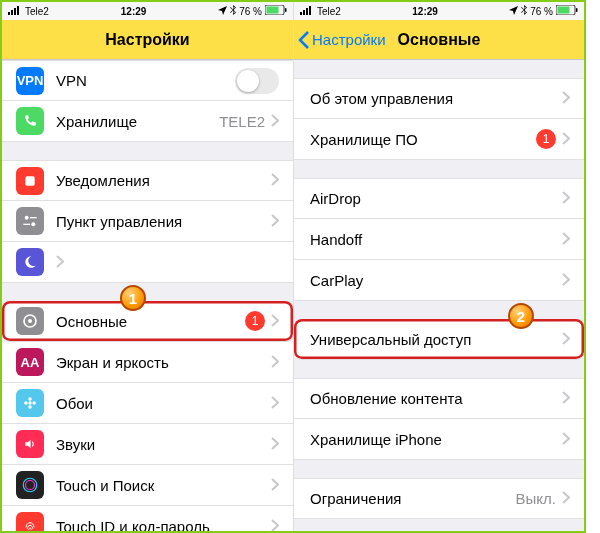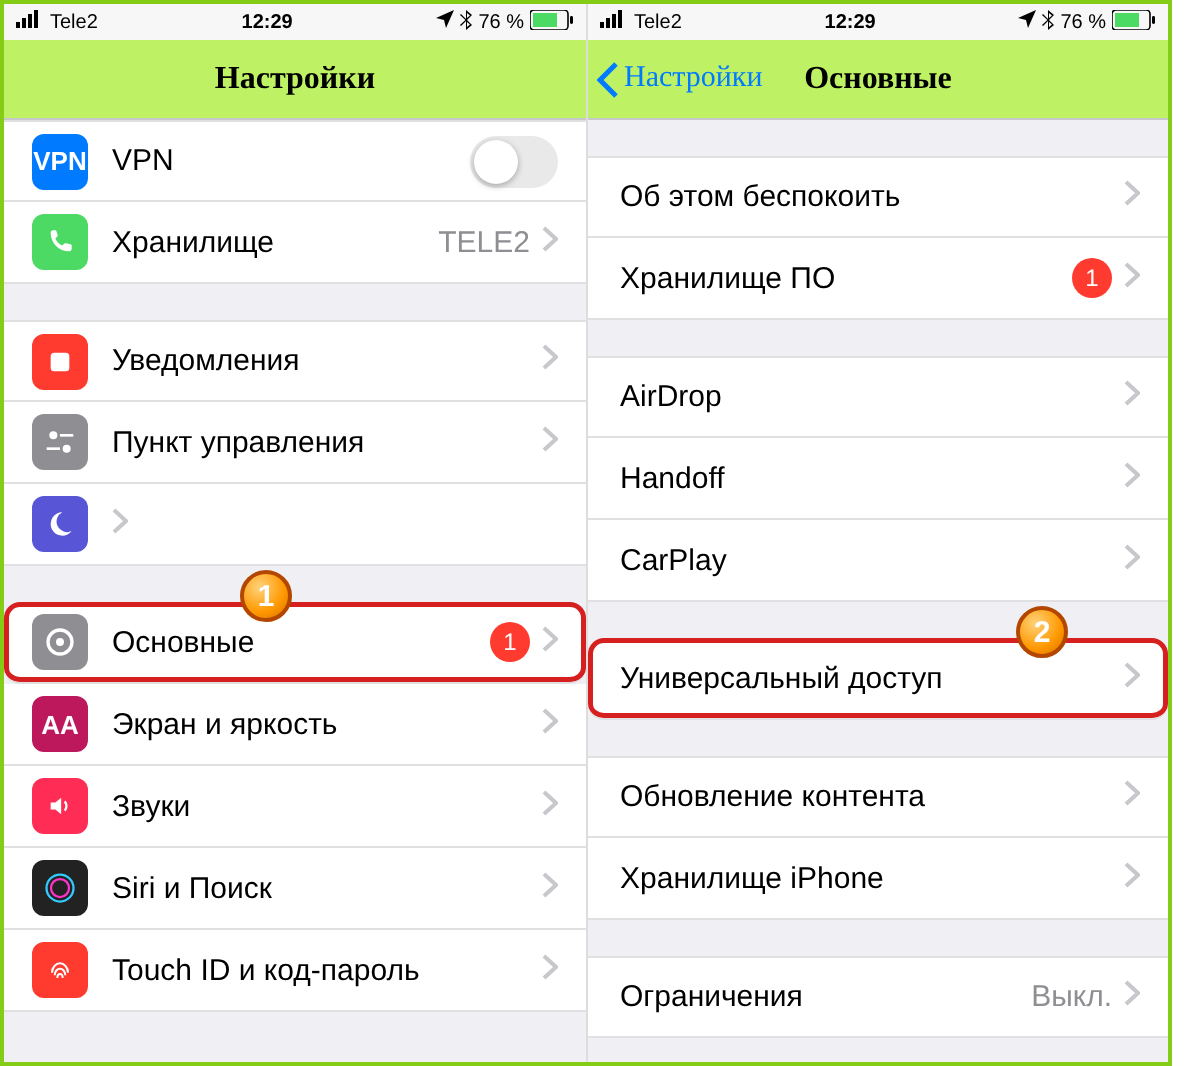--- a/index.html
+++ b/index.html
@@ -22,26 +22,25 @@
     padding: 0 6px;
     font-size: 10px;
     color: #000;
     font-weight: 500;
   }
   .sb-left, .sb-right { display: flex; align-items: center; gap: 3px; }
   .sb-center { font-weight: 600; }
 
   .navbar {
     height: 40px;
-    background: #bef264;
+    background: #fde047;
     border-bottom: 1px solid #c8c7cc;
     display: flex;
     align-items: center;
     position: relative;
-    font-family: Liberation Serif, serif;
   }
   .nav-title {
     position: absolute;
     left: 0; right: 0;
     text-align: center;
     font-weight: 600;
     font-size: 16px;
     color: #000;
   }
   .nav-back {
@@ -253,39 +252,54 @@
               </svg></span>
         </div>
         <div class="row">
           <div class="icon ic-display">AA</div>
           <div class="label">Экран и яркость</div>
           <span class="chevron"><svg width="8" height="13" viewBox="0 0 8 13">
                 <path d="M1 1 L7 6.5 L1 12" fill="none" stroke="#c7c7cc" stroke-width="2"></path>
               </svg></span>
         </div>
         <div class="row">
+          <div class="icon ic-wall">
+            <svg width="14" height="14" viewBox="0 0 24 24">
+                <circle cx="12" cy="12" r="3" fill="#fff"></circle>
+                <circle cx="12" cy="5" r="3" fill="#fff"></circle>
+                <circle cx="12" cy="19" r="3" fill="#fff"></circle>
+                <circle cx="5" cy="12" r="3" fill="#fff"></circle>
+                <circle cx="19" cy="12" r="3" fill="#fff"></circle>
+              </svg>
+          </div>
+          <div class="label">Обои</div>
+          <span class="chevron"><svg width="8" height="13" viewBox="0 0 8 13">
+                <path d="M1 1 L7 6.5 L1 12" fill="none" stroke="#c7c7cc" stroke-width="2"></path>
+              </svg></span>
+        </div>
+        <div class="row">
           <div class="icon ic-sound">
             <svg width="14" height="14" viewBox="0 0 24 24">
                 <path fill="#fff" d="M4 9v6h4l5 4V5L8 9H4z"></path>
                 <path d="M16 8c2 2 2 6 0 8" stroke="#fff" fill="none" stroke-width="2"></path>
               </svg>
           </div>
           <div class="label">Звуки</div>
           <span class="chevron"><svg width="8" height="13" viewBox="0 0 8 13">
                 <path d="M1 1 L7 6.5 L1 12" fill="none" stroke="#c7c7cc" stroke-width="2"></path>
               </svg></span>
         </div>
         <div class="row">
           <div class="icon ic-siri">
             <svg width="18" height="18" viewBox="0 0 24 24">
                 <circle cx="12" cy="12" r="9" fill="none" stroke="#3cf" stroke-width="1.5"></circle>
                 <circle cx="12" cy="12" r="6" fill="none" stroke="#f3c" stroke-width="1.5"></circle>
               </svg>
           </div>
-          <div class="label">Siri и Поиск</div>
+          <div class="label">Touch и Поиск</div>
           <span class="chevron"><svg width="8" height="13" viewBox="0 0 8 13">
                 <path d="M1 1 L7 6.5 L1 12" fill="none" stroke="#c7c7cc" stroke-width="2"></path>
               </svg></span>
         </div>
         <div class="row">
           <div class="icon ic-touch">
             <svg width="16" height="16" viewBox="0 0 24 24">
                 <path d="M6 14c0-4 3-7 6-7s6 3 6 7M8 16c0-3 2-5 4-5s4 2 4 5M10 18c0-2 1-3 2-3s2 1 2 3" fill="none" stroke="#fff" stroke-width="1.5"></path>
               </svg>
           </div>
@@ -341,21 +355,21 @@
             <path d="M10 1 L2 9 L10 17" fill="none" stroke="#007aff" stroke-width="2.5"></path>
           </svg>
         <span>Настройки</span>
       </div>
       <div class="nav-title">Основные</div>
     </div>
 
     <div class="list">
       <div class="group">
         <div class="row noicon">
-          <div class="label">Об этом беспокоить</div>
+          <div class="label">Об этом управления</div>
           <span class="chevron"><svg width="8" height="13" viewBox="0 0 8 13">
                 <path d="M1 1 L7 6.5 L1 12" fill="none" stroke="#c7c7cc" stroke-width="2"></path>
               </svg></span>
         </div>
         <div class="row noicon">
           <div class="label">Хранилище ПО</div>
           <div class="badge-red">1</div>
           <span class="chevron"><svg width="8" height="13" viewBox="0 0 8 13">
                 <path d="M1 1 L7 6.5 L1 12" fill="none" stroke="#c7c7cc" stroke-width="2"></path>
               </svg></span>

